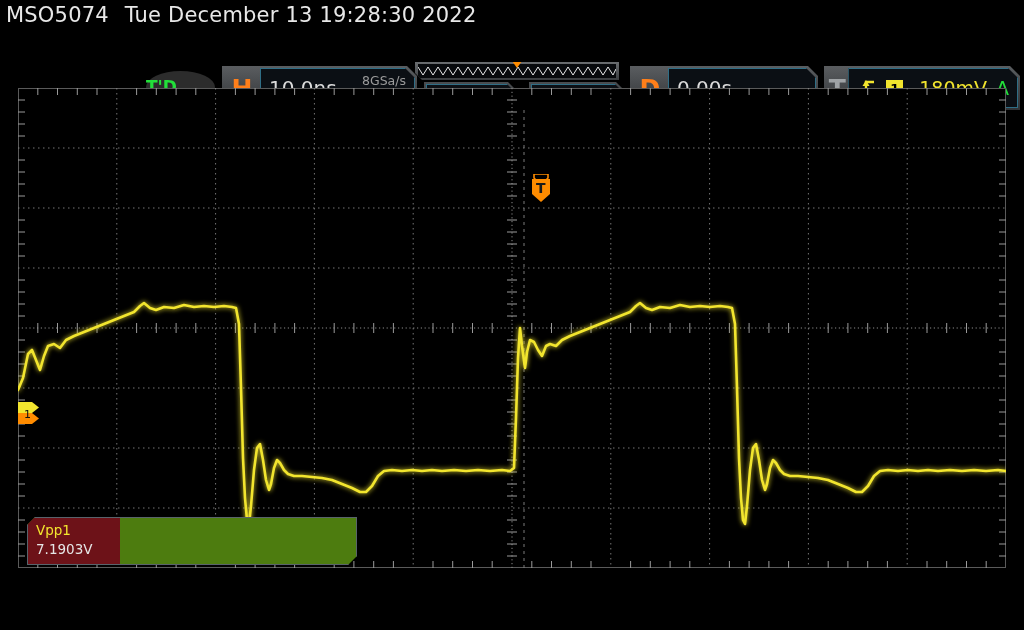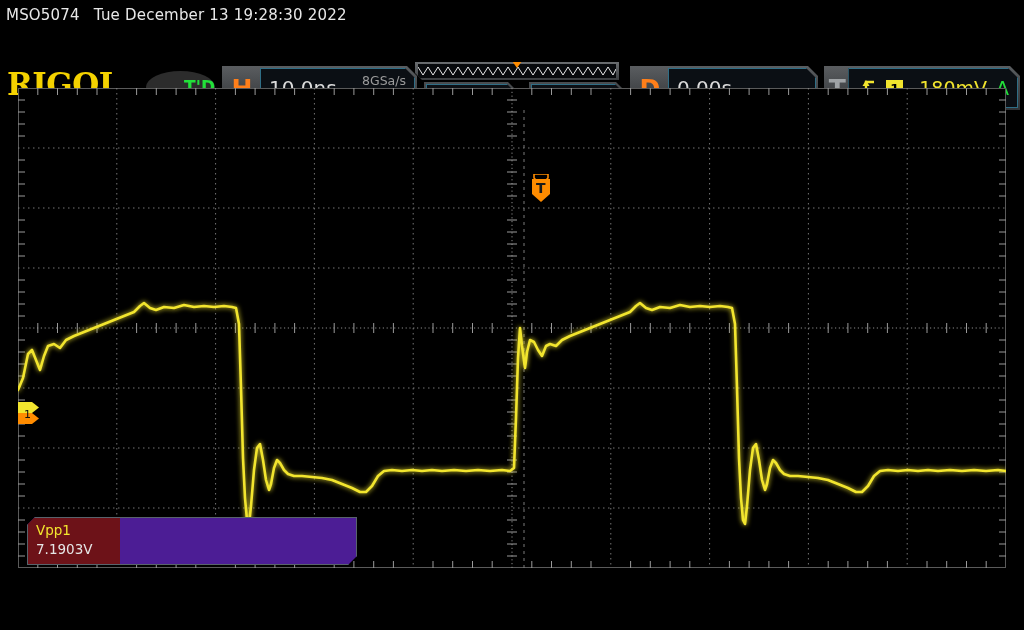--- a/index.html
+++ b/index.html
@@ -6,42 +6,42 @@
   html, body {
     width: 1024px; height: 630px;
     background: #000; overflow: hidden;
     font-family: "DejaVu Sans", "Liberation Sans", sans-serif;
   }
   #app { position: relative; width: 1024px; height: 630px; background: #000; }
 
   
   .titlebar {
     position: absolute; left: 0; top: 0; width: 1021px; height: 30px;
-    color: #e8e8e8; font-size: 15px; line-height: 30px;
+    color: #e8e8e8; font-size: 21px; line-height: 30px;
     padding-left: 6px; white-space: nowrap; letter-spacing: .2px;
   }
   .titlebar .model { margin-right: 9px; }
 
   
   .toolbar {
     position: absolute; left: 0; top: 30px; width: 1024px; height: 54px;
     background: #000;
   }
   .rigol-logo {
     position: absolute; left: 7px; top: 39px;
     font-family: "DejaVu Serif", "Liberation Serif", serif;
     font-weight: bold; font-size: 31px; color: #f4d200;
     letter-spacing: -0.5px; line-height: 1;
   }
   .td-badge {
     position: absolute; left: 146px; top: 41px;
     width: 69px; height: 32px; border-radius: 50%;
     background: #2c2c2c;
     color: #22e03a; font-size: 17px; font-weight: bold;
-    text-align: right; line-height: 32px;
+    text-align: left; line-height: 32px;
   }
 
   
   .module {
     position: absolute; height: 44px;
     background: linear-gradient(180deg,#5a5d60 0%,#46494c 45%,#303336 100%);
     display: flex; align-items: stretch;
     padding: 2px;
   }
   .module.clipBoth { clip-path: polygon(0 0,calc(100% - 10px) 0,100% 10px,100% 100%,10px 100%,0 calc(100% - 10px)); }
@@ -121,21 +121,21 @@
   .ch-marker {
     position: absolute; left: 0px; top: 313px; width: 22px; height: 25px; z-index: 6;
   }
 
   
   .trig-marker { position: absolute; left: 512px; top: 86px; width: 22px; height: 30px; z-index: 6; }
 
   
   .meas {
     position: absolute; left: 27px; top: 517px; width: 330px; height: 48px;
-    background: #4c1d95; border: 1px solid #59636b;
+    background: #4d7c0f; border: 1px solid #59636b;
     clip-path: polygon(8px 0,100% 0,100% calc(100% - 9px),calc(100% - 9px) 100%,0 100%,0 8px);
     display: flex; z-index: 5;
   }
   .meas-cell { padding: 3px 0 0 8px; min-width: 92px; }
   .meas-cell.hl { background: #6d1218; }
   .meas-name { color: #f2e52e; font-size: 13.5px; line-height: 19px; white-space: nowrap; }
   .meas-val  { color: #e6e6e6; font-size: 13.5px; line-height: 19px; white-space: nowrap; }
 
   
   .bottombar { position: absolute; left: 0; top: 572px; width: 1024px; height: 58px; background: #000; }
@@ -145,21 +145,20 @@
 
 <div id="app">
 
   <div class="titlebar">
     <span class="model">MSO5074</span>
     <span>Tue December 13 19:28:30 2022</span>
   </div>
 
   <div class="toolbar">
 
-    <div class="rigol-logo">RIGOL</div>
 
     <div class="td-badge">T'D</div>
 
     <div class="module clipBoth" id="mod-h">
       <div class="mod-key orange">H</div>
       <div class="mod-field">
         <span class="mod-main">10.0ns</span>
         <span class="mod-sub">
           <span>8GSa/s</span><br>
           <span>800pts</span>

